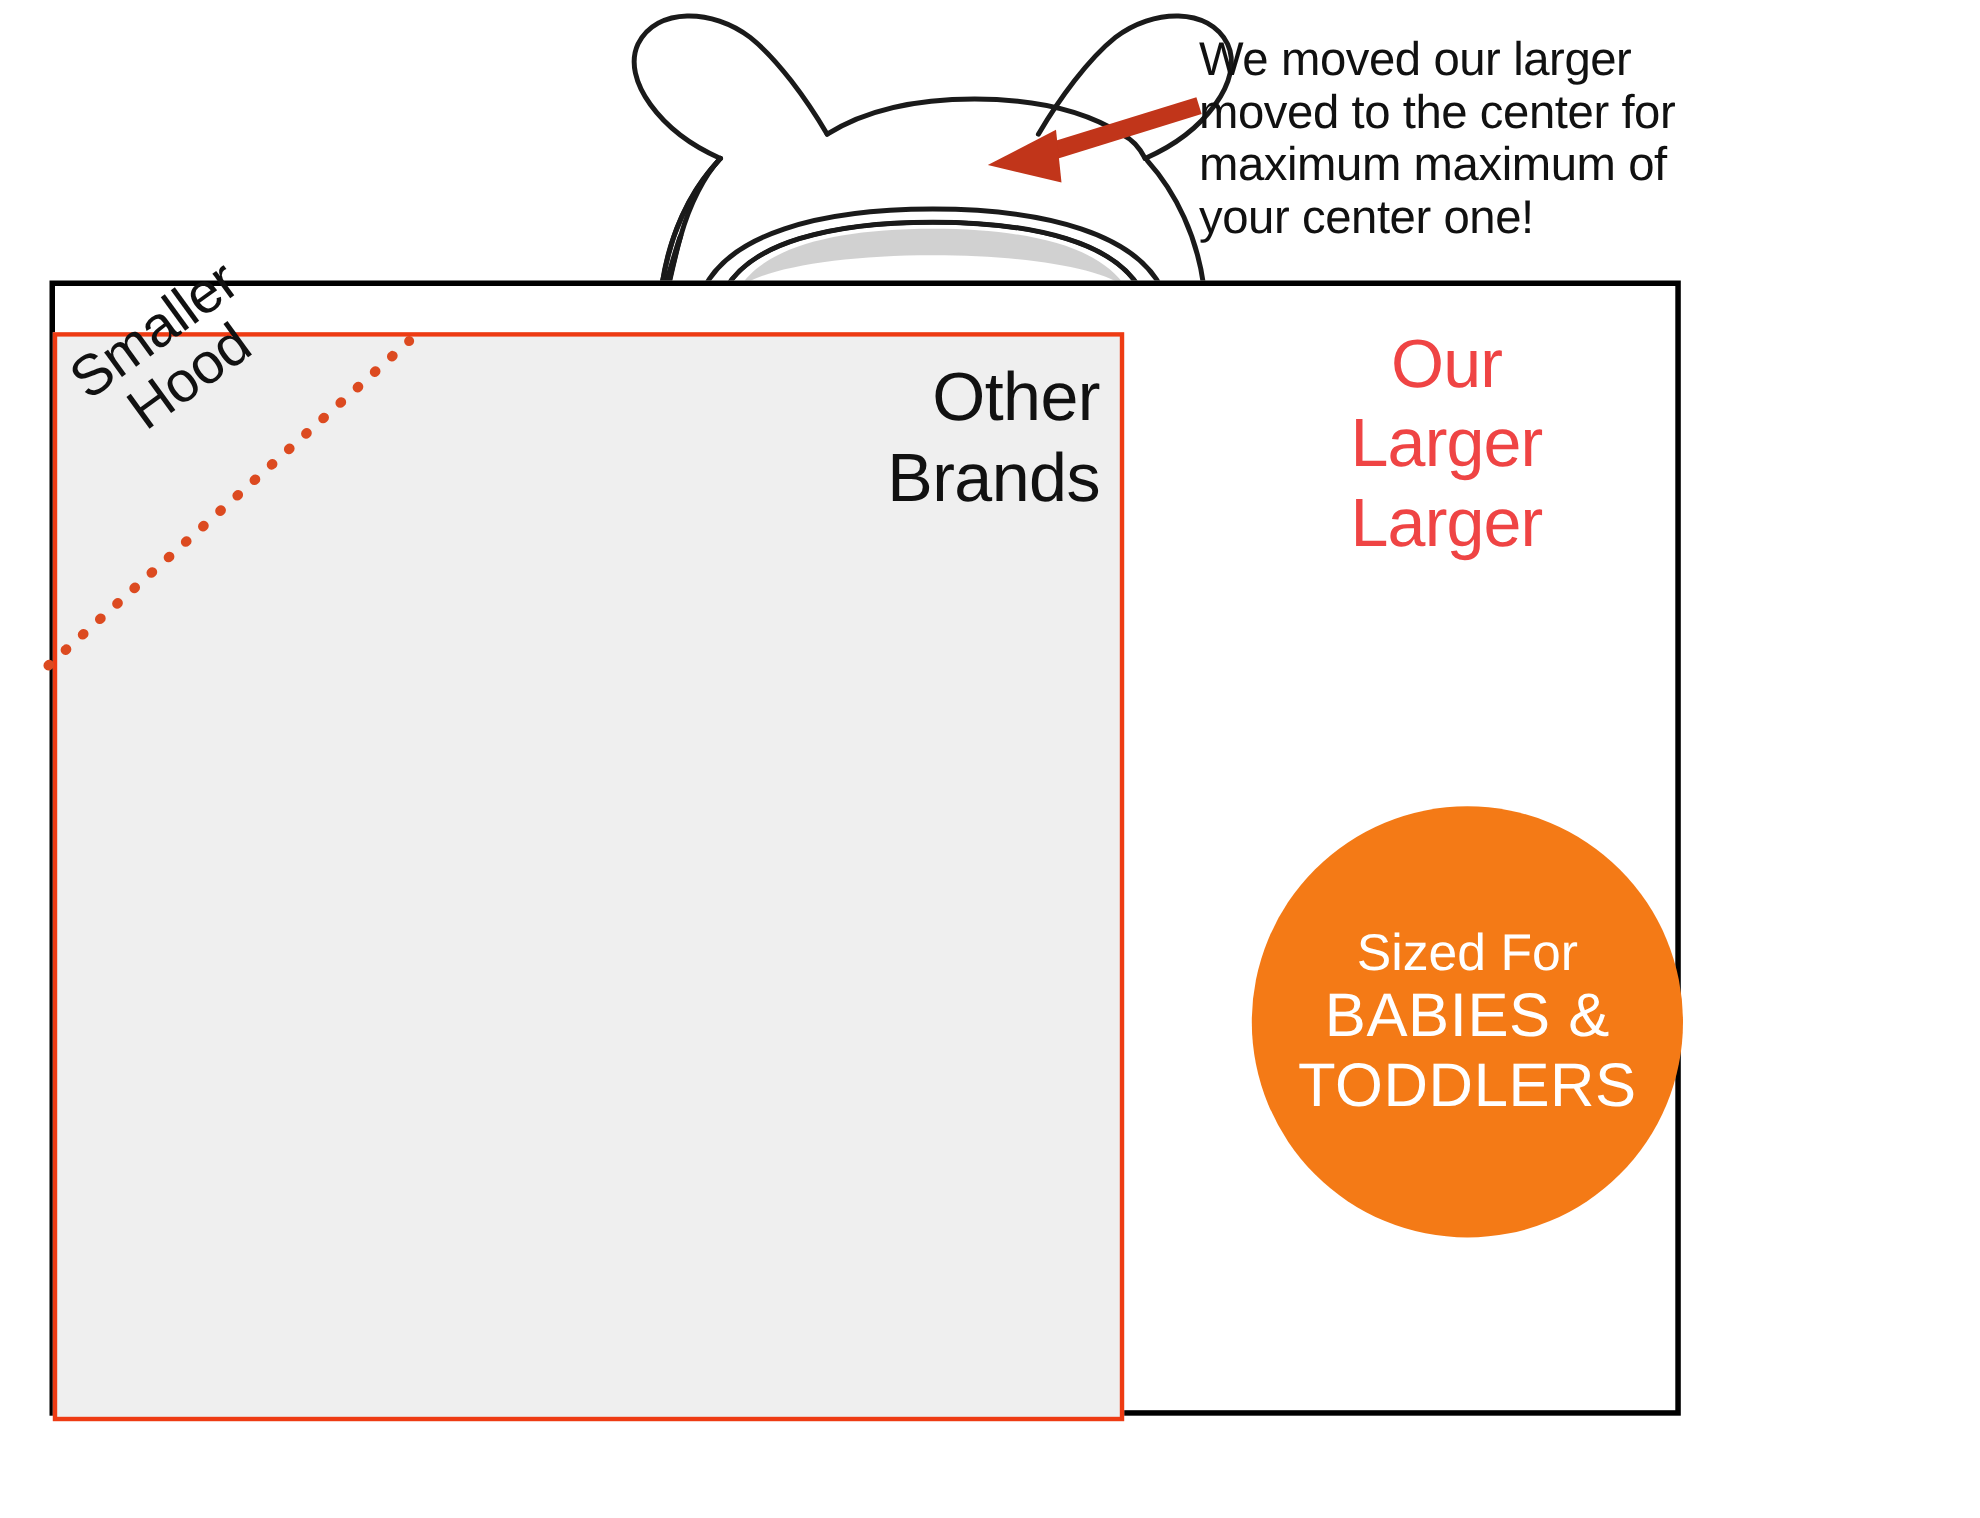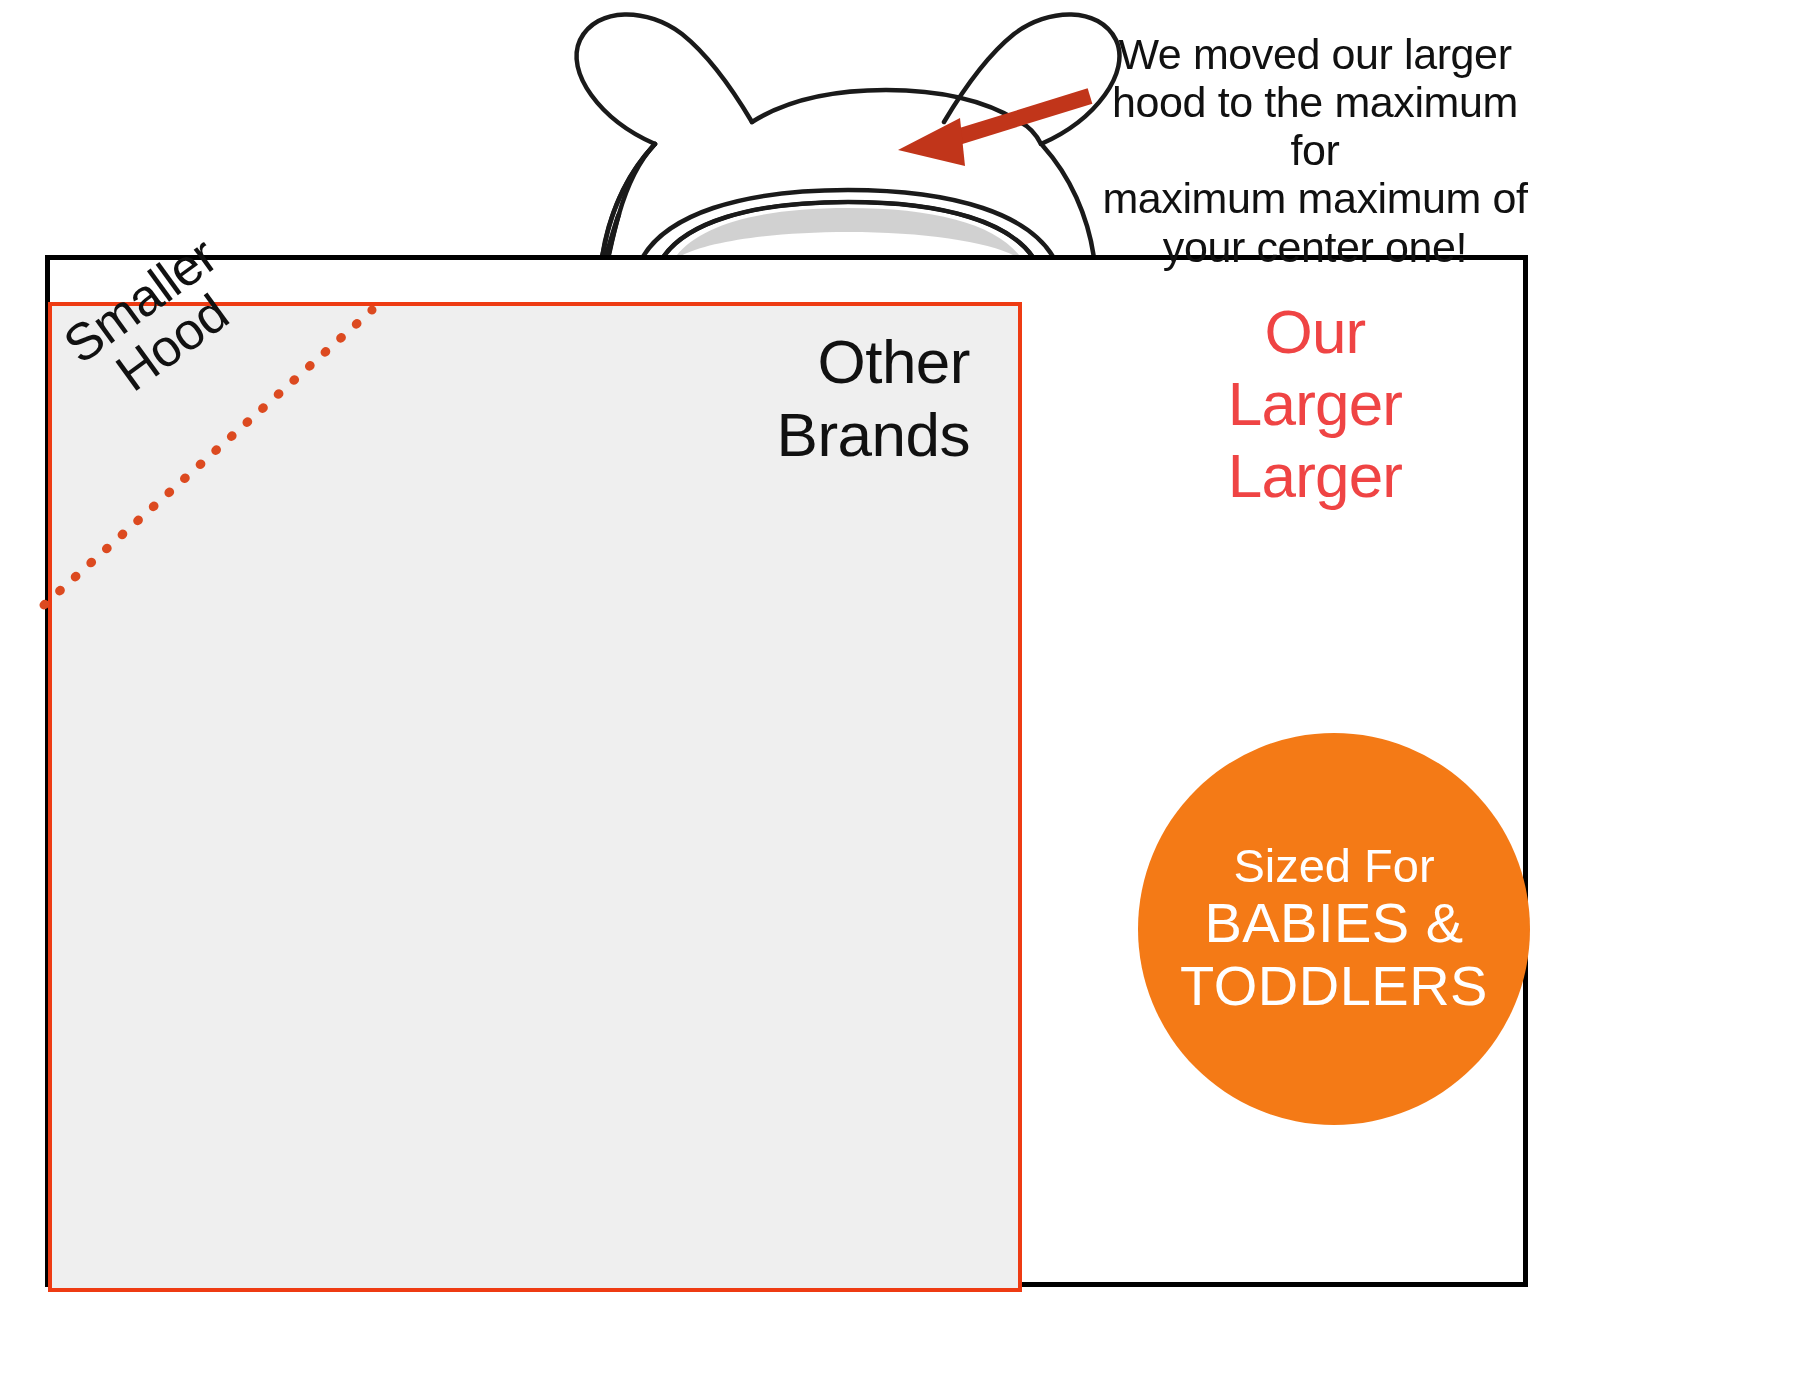--- a/index.html
+++ b/index.html
@@ -66,21 +66,21 @@
     left: 0;
     top: 255px;
     width: 1800px;
     height: 1130px;
     pointer-events: none;
   }
 
   
   .other-brands {
     position: absolute;
-    left: 520px;
+    left: 550px;
     top: 325px;
     width: 450px;
     text-align: right;
     font-size: 62px;
     line-height: 1.18;
     color: #111111;
     letter-spacing: -0.5px;
   }
 
   
@@ -126,21 +126,21 @@
     font-weight: normal;
     letter-spacing: 0.5px;
   }
 
   
   .callout {
     position: absolute;
     left: 1090px;
     top: 30px;
     width: 450px;
-    text-align: center;
+    text-align: left;
     font-size: 43px;
     line-height: 1.12;
     color: #111111;
     letter-spacing: -0.4px;
   }
   .callout span { display: block; }
 
   
   .hood-svg, .arrow-svg {
     position: absolute;
@@ -217,18 +217,18 @@
   </div>
 
   <div class="badge">
     <div class="b-line1">Sized For</div>
     <div class="b-line2">BABIES &amp;</div>
     <div class="b-line3">TODDLERS</div>
   </div>
 
   <div class="callout">
     <span>We moved our larger</span>
-    <span>hood to the maximum for</span>
+    <span>moved to the center for</span>
     <span>maximum maximum of</span>
     <span>your center one!</span>
   </div>
 
 </div>
 
 </body></html>

